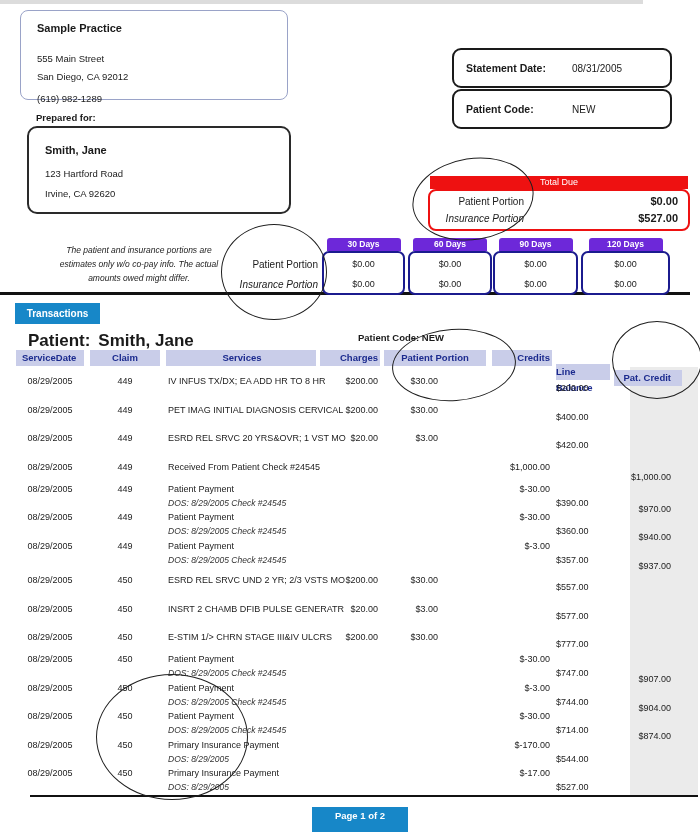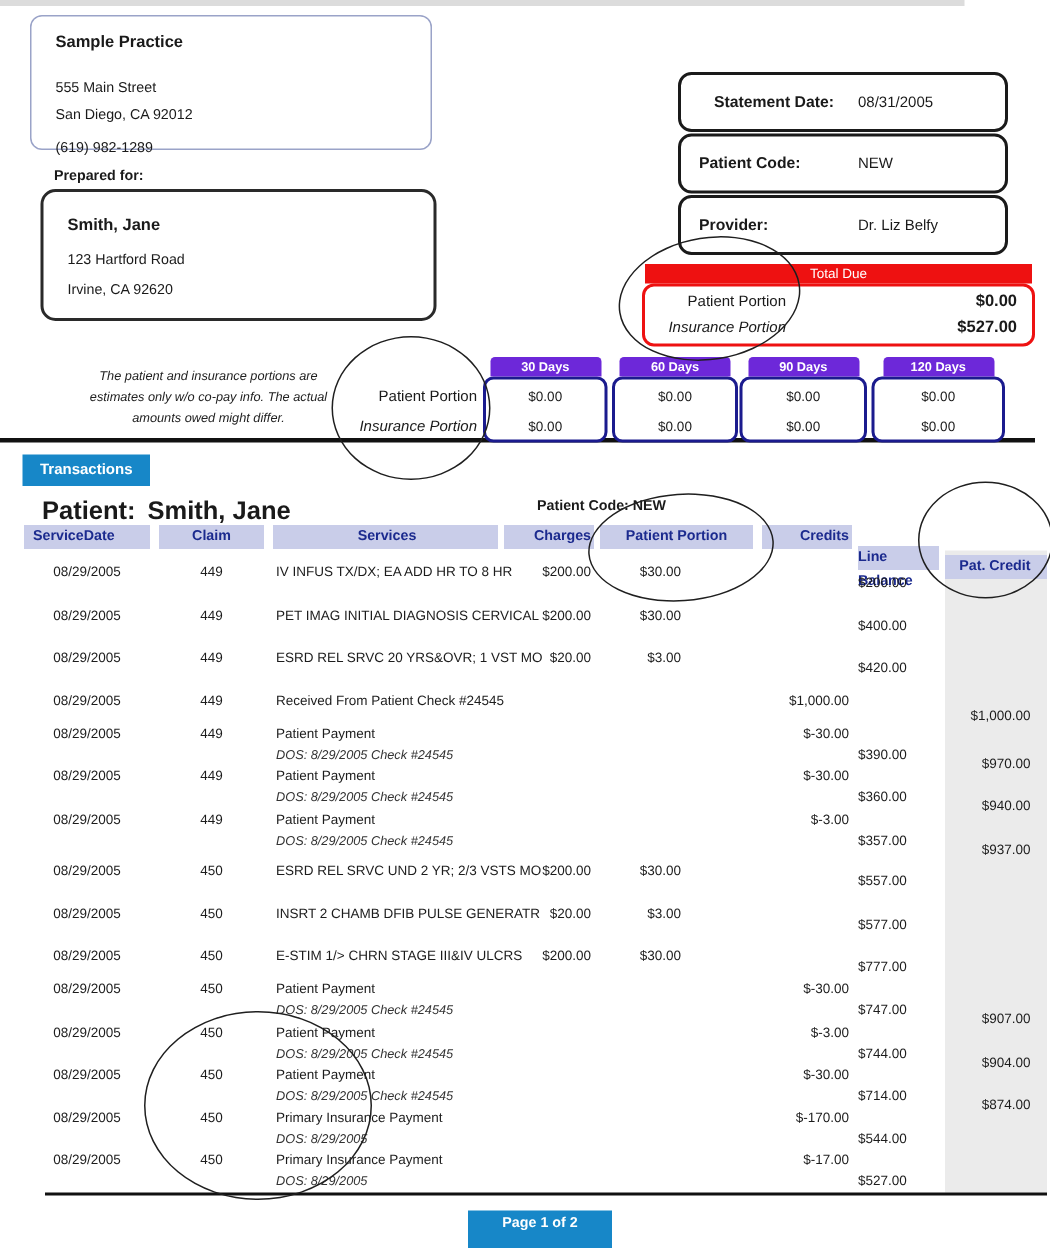--- a/index.html
+++ b/index.html
@@ -19,21 +19,21 @@
 
   .prepared-label{left:36px;top:112px;font-size:9.5px;font-weight:bold;}
   .prepared-box{left:27px;top:126px;width:260px;height:84px;border:2px solid #2a2a2a;border-radius:10px;}
   .pf-name{left:16px;top:16px;font-size:11px;font-weight:bold;}
   .pf-a1{left:16px;top:40px;font-size:9.5px;}
   .pf-a2{left:16px;top:60px;font-size:9.5px;}
 
   
   .info-box{left:452px;width:220px;height:40px;border:2.5px solid #1a1a1a;border-radius:9px;
             display:flex;align-items:center;box-sizing:border-box;padding-left:12px;background:#fff;}
-  .ib1{top:48px;text-align:center;} .ib2{top:89px;} .ib3{top:130px;}
+  .ib1{top:48px;} .ib2{top:89px;} .ib3{top:130px;}
   .ib-label{font-size:10.5px;font-weight:bold;width:100px;}
   .ib-value{font-size:10px;margin-left:6px;}
 
   
   .td-bar{left:430px;top:176px;width:258px;height:13px;background:#ee1111;color:#fff;
           font-size:9px;font-weight:normal;text-align:center;line-height:13px;}
   .td-box{left:428px;top:189px;width:262px;height:42px;border:2.5px solid #ee1111;border-radius:8px;box-sizing:border-box;}
   .td-row1-label{left:4px;top:5px;width:90px;text-align:right;font-size:10px;}
   .td-row1-val{right:10px;top:4px;font-size:11px;font-weight:bold;}
   .td-row2-label{left:4px;top:22px;width:90px;text-align:right;font-size:10px;font-style:italic;}
@@ -57,21 +57,21 @@
   .transactions-btn{left:15px;top:303px;width:85px;height:21px;background:#1787c8;color:#fff;
                     font-size:10px;font-weight:bold;text-align:center;line-height:21px;cursor:pointer;}
 
   .patient-line{left:28px;top:331px;font-size:17px;font-weight:bold;}
   .patient-line .nm{margin-left:8px;}
   .patient-code{left:358px;top:332px;font-size:9.5px;font-weight:bold;}
 
   
   .t-header{left:16px;top:350px;width:682px;height:16px;display:flex;}
   .th{background:#c9cde9;color:#1b2a8e;font-weight:bold;font-size:9.5px;line-height:16px;height:16px;box-sizing:border-box;}
-  .c-date{width:84px;margin-right:6px;text-align:center;}
+  .c-date{width:68px;margin-right:6px;text-align:center;}
   .c-claim{width:70px;margin-right:6px;text-align:center;}
   .c-service{width:150px;margin-right:4px;padding-left:2px;box-sizing:border-box;text-align:left;}
   .c-charges{width:60px;margin-right:4px;text-align:right;padding-right:2px;box-sizing:border-box;}
   .c-pp{width:102px;margin-right:6px;text-align:right;padding-right:48px;box-sizing:border-box;}
   .c-credits{width:60px;margin-right:4px;text-align:right;padding-right:2px;box-sizing:border-box;}
   .c-lb{width:54px;margin-right:4px;padding-right:14px;box-sizing:border-box;margin-top:14px;}
   .c-pc{width:68px;text-align:right;padding-right:11px;box-sizing:border-box;margin-top:20px;}
   .th.c-date{text-align:left;padding-left:6px;}
   .th.c-service{text-align:center;}
   .th.c-pp{text-align:center;padding-right:0;}
@@ -118,24 +118,20 @@
   </div>
 
   <div class="abs info-box ib1">
     <span class="ib-label">Statement Date:</span>
     <span class="ib-value">08/31/2005</span>
   </div>
   <div class="abs info-box ib2">
     <span class="ib-label">Patient Code:</span>
     <span class="ib-value">NEW</span>
   </div>
-  <div class="abs info-box ib3">
-    <span class="ib-label">Provider:</span>
-    <span class="ib-value">Dr. Liz Belfy</span>
-  </div>
 
   <div class="abs td-bar">Total Due</div>
   <div class="abs td-box">
     <div class="abs td-row1-label">Patient Portion</div>
     <div class="abs td-row1-val">$0.00</div>
     <div class="abs td-row2-label">Insurance Portion</div>
     <div class="abs td-row2-val">$527.00</div>
   </div>
 
   <div class="abs disclaimer">

